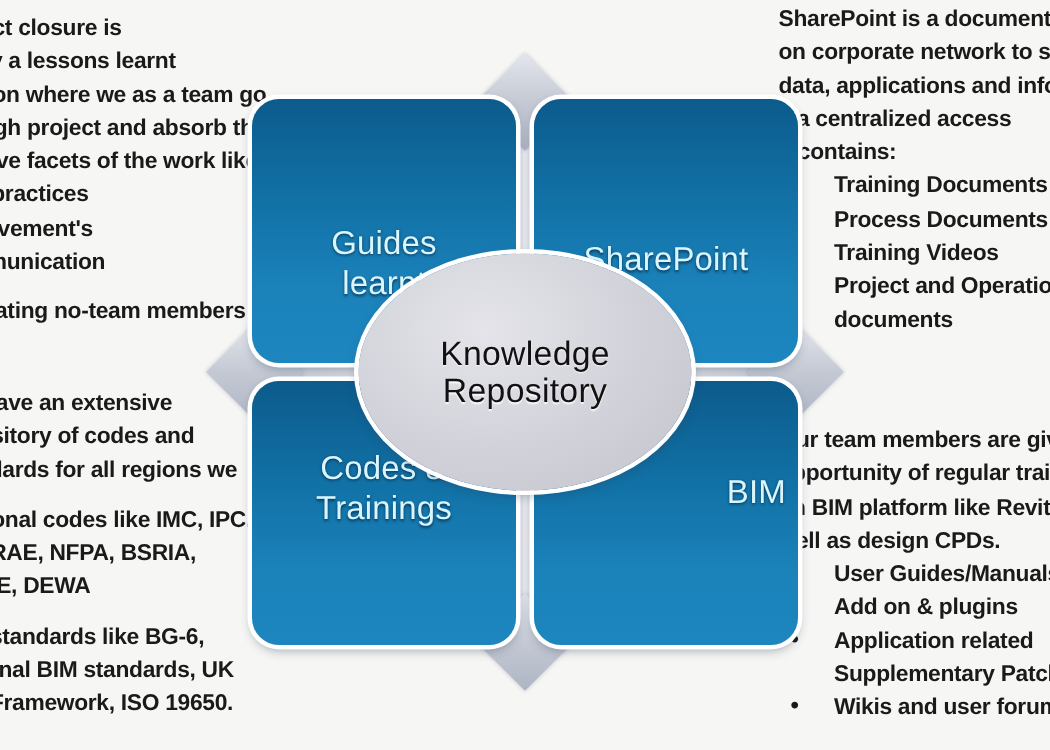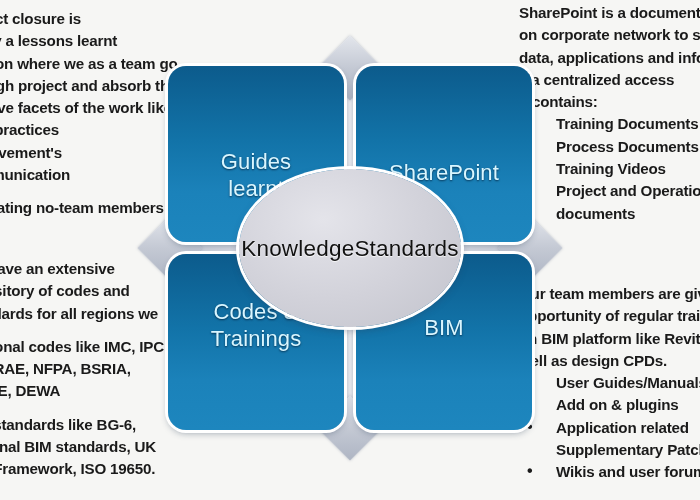--- a/index.html
+++ b/index.html
@@ -95,21 +95,21 @@
     box-shadow: 0 0 0 3px #ffffff,
                 0 3px 7px rgba(40,60,85,.45);
     display: flex;
     align-items: center;
     justify-content: center;
     text-align: center;
   }
   #tile-lessons    { left: 28px;  top: 28px; }
   #tile-sharepoint { left: 216px; top: 28px; }
   #tile-codes      { left: 28px;  top: 216px; }
-  #tile-bim        { left: 216px; top: 216px; }
+  #tile-bim        { left: 216px; top: 216px; justify-content: flex-end; }
 
   .tile-label {
     color: #d9f6ff;
     font-size: 22px;
     font-weight: normal;
     line-height: 27px;
     letter-spacing: .1px;
     text-shadow: 0 1px 2px rgba(0,30,55,.75);
     padding: 0 8px;
   }
@@ -122,21 +122,21 @@
   #center-ellipse {
     position: absolute;
     left: 99px;
     top: 131px;
     width: 222px;
     height: 158px;
     border-radius: 50%;
     background: radial-gradient(ellipse at 38% 32%, #e4e4ea 0%, #d2d2da 52%, #c2c3cc 100%);
     box-shadow: 0 0 0 3px #ffffff, 0 3px 8px rgba(40,55,80,.4);
     display: flex;
-    flex-direction: row;
+    flex-direction: column;
     align-items: center;
     justify-content: center;
   }
   .center-line {
     color: #111111;
     font-size: 22.5px;
     line-height: 25px;
     letter-spacing: .2px;
     text-shadow: 0 1px 1px rgba(255,255,255,.85);
   }
@@ -229,17 +229,17 @@
     </div>
 
     <div class="tile" id="tile-bim">
       <div class="tile-label">
         <span>BIM</span><br>
       </div>
     </div>
 
     <div id="center-ellipse">
       <span class="center-line">Knowledge</span>
-      <span class="center-line">Standards</span>
+      <span class="center-line">Repository</span>
     </div>
 
   </div>
 </div>
 
 </body></html>

